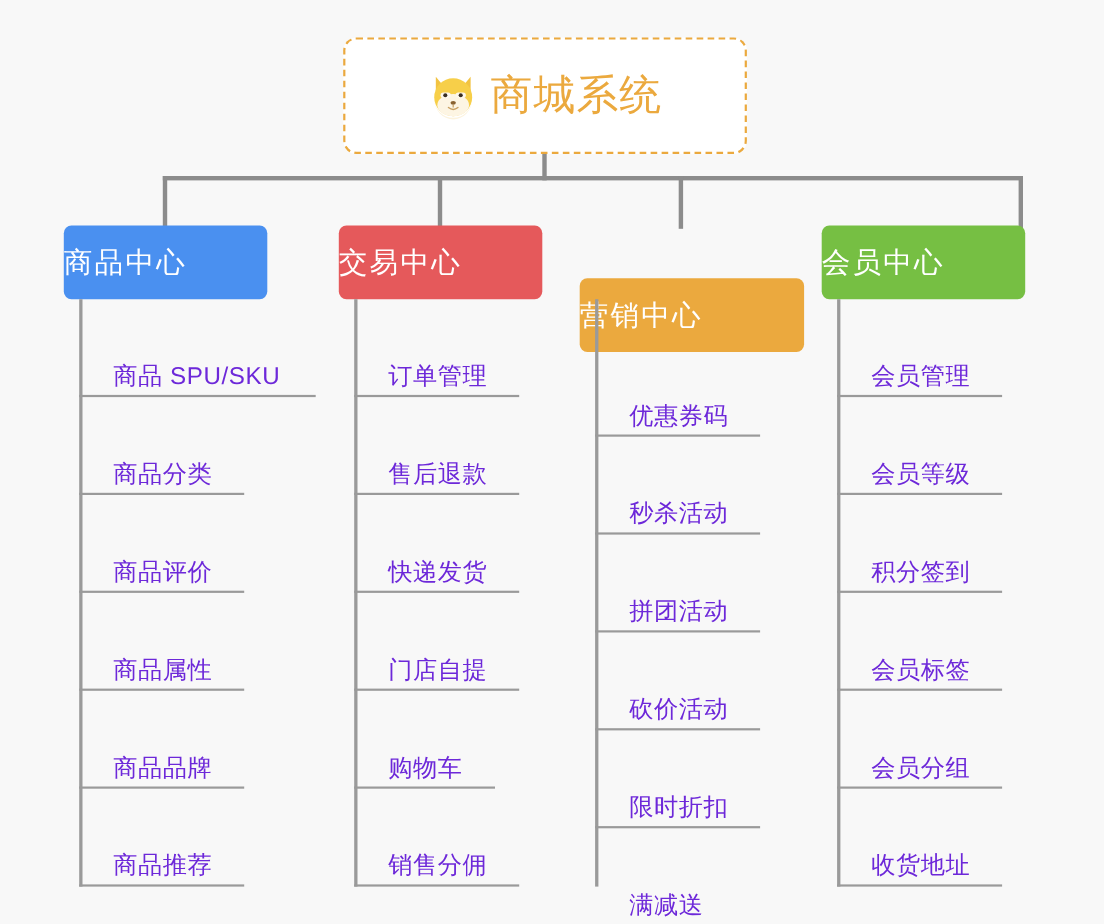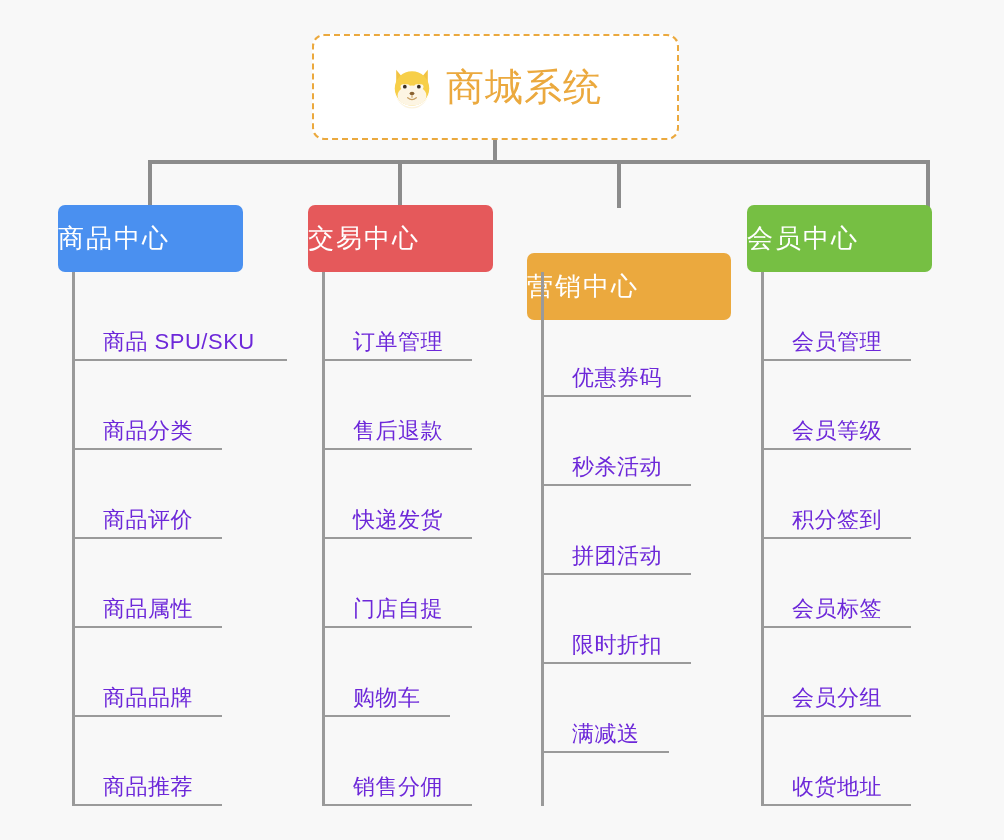--- a/index.html
+++ b/index.html
@@ -226,20 +226,24 @@
       <li class="leaf-item">
         <span class="leaf-underline" style="width:150px;"></span>
         <span class="leaf-label">秒杀活动</span>
       </li>
       <li class="leaf-item">
         <span class="leaf-underline" style="width:150px;"></span>
         <span class="leaf-label">拼团活动</span>
       </li>
       <li class="leaf-item">
         <span class="leaf-underline" style="width:150px;"></span>
+        <span class="leaf-label">砍价活动</span>
+      </li>
+      <li class="leaf-item">
+        <span class="leaf-underline" style="width:150px;"></span>
         <span class="leaf-label">限时折扣</span>
       </li>
       <li class="leaf-item">
         <span class="leaf-underline" style="width:128px;"></span>
         <span class="leaf-label">满减送</span>
       </li>
     </ul>
   </div>
 
   <div class="branch" style="left:747px;">

